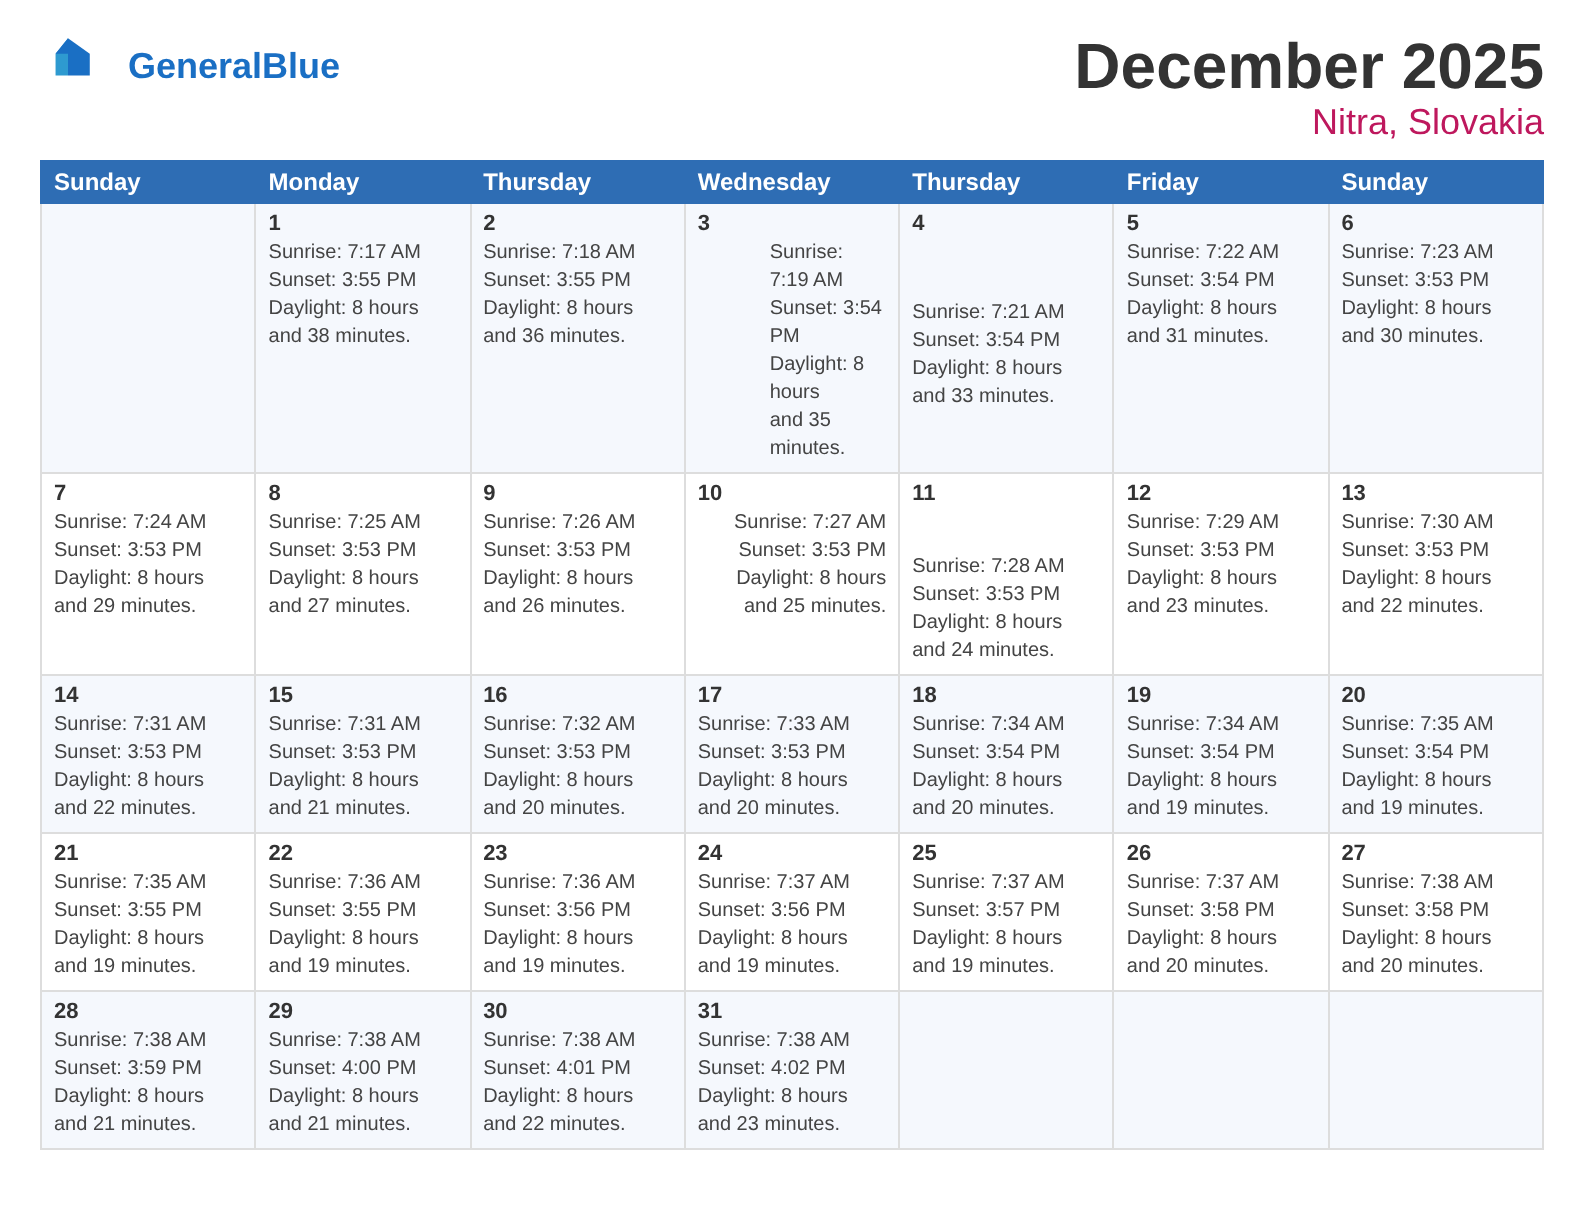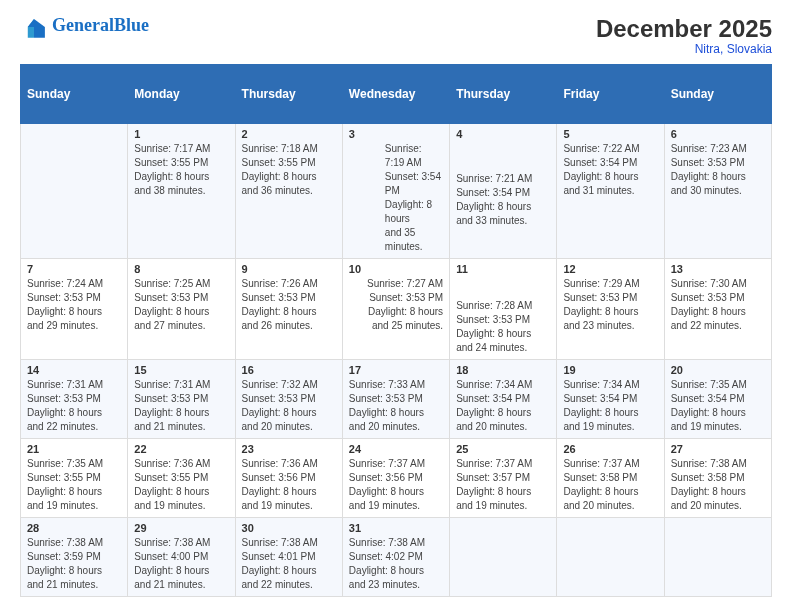--- a/index.html
+++ b/index.html
@@ -17,63 +17,62 @@
       background: #fff;
     }
     .header {
       display: flex;
       align-items: flex-start;
       justify-content: space-between;
       margin-bottom: 8px;
     }
     .logo {
       display: flex;
-      align-items: flex-start;
-      gap: 4px;
-      font-family: Liberation Serif, serif;
+      align-items: flex-end;
+      gap: 16px;
     }
     .logo-text {
       font-size: 18px;
       font-weight: bold;
       color: #333;
       line-height: 1.1;
     }
     .logo-text span {
       color: #1a6fc4;
     }
     .logo-icon {
       width: 28px;
       height: 28px;
     }
     .title-block {
       text-align: right;
     }
     .month-title {
-      font-size: 24px;
+      font-size: 32px;
       font-weight: bold;
       color: #333;
       line-height: 1.1;
     }
     .subtitle {
-      font-size: 12px;
-      color: #1d4ed8;
+      font-size: 18px;
+      color: #be185d;
     }
     table {
       width: 100%;
       border-collapse: collapse;
       table-layout: fixed;
     }
     thead tr {
       background-color: #2e6db4;
     }
     thead th {
       color: #fff;
       font-size: 12px;
       font-weight: bold;
-      padding: 22px 6px;
+      padding: 3px 6px;
       text-align: left;
       border: 1px solid #2e6db4;
     }
     tbody tr {
       border-bottom: 1px solid #ccc;
     }
     tbody td {
       vertical-align: top;
       padding: 4px 6px;
       border: 1px solid #ddd;

